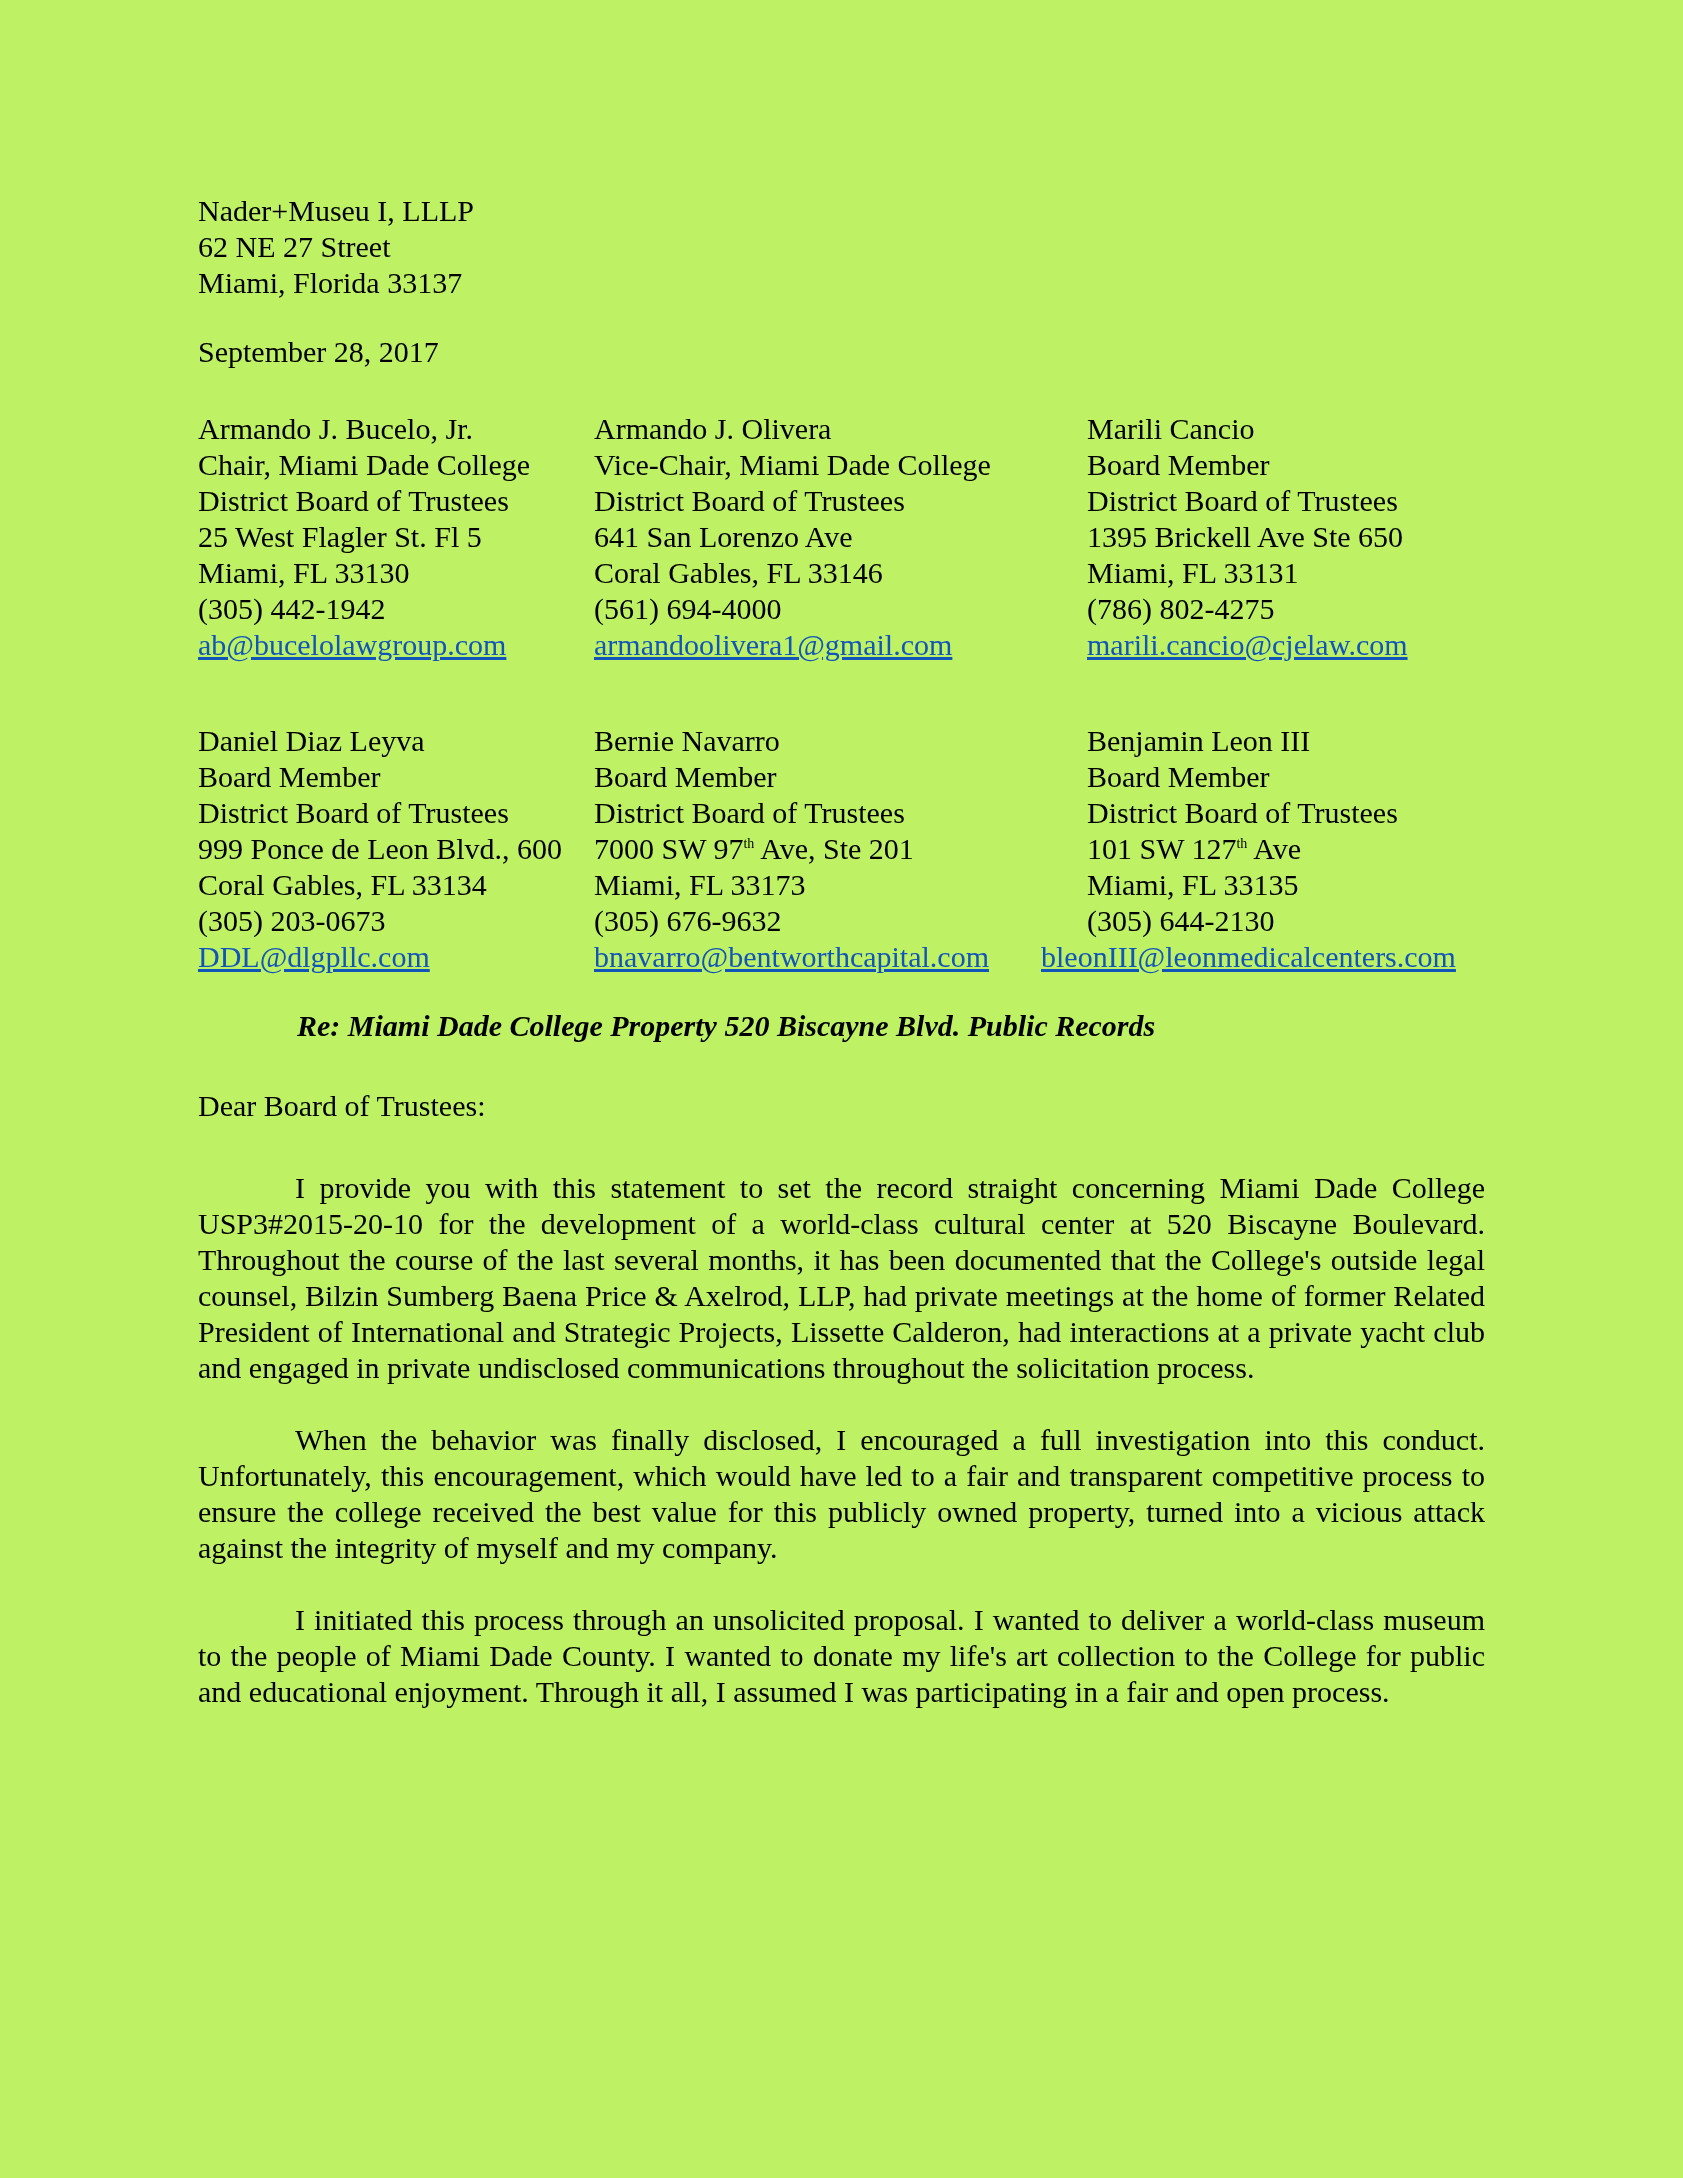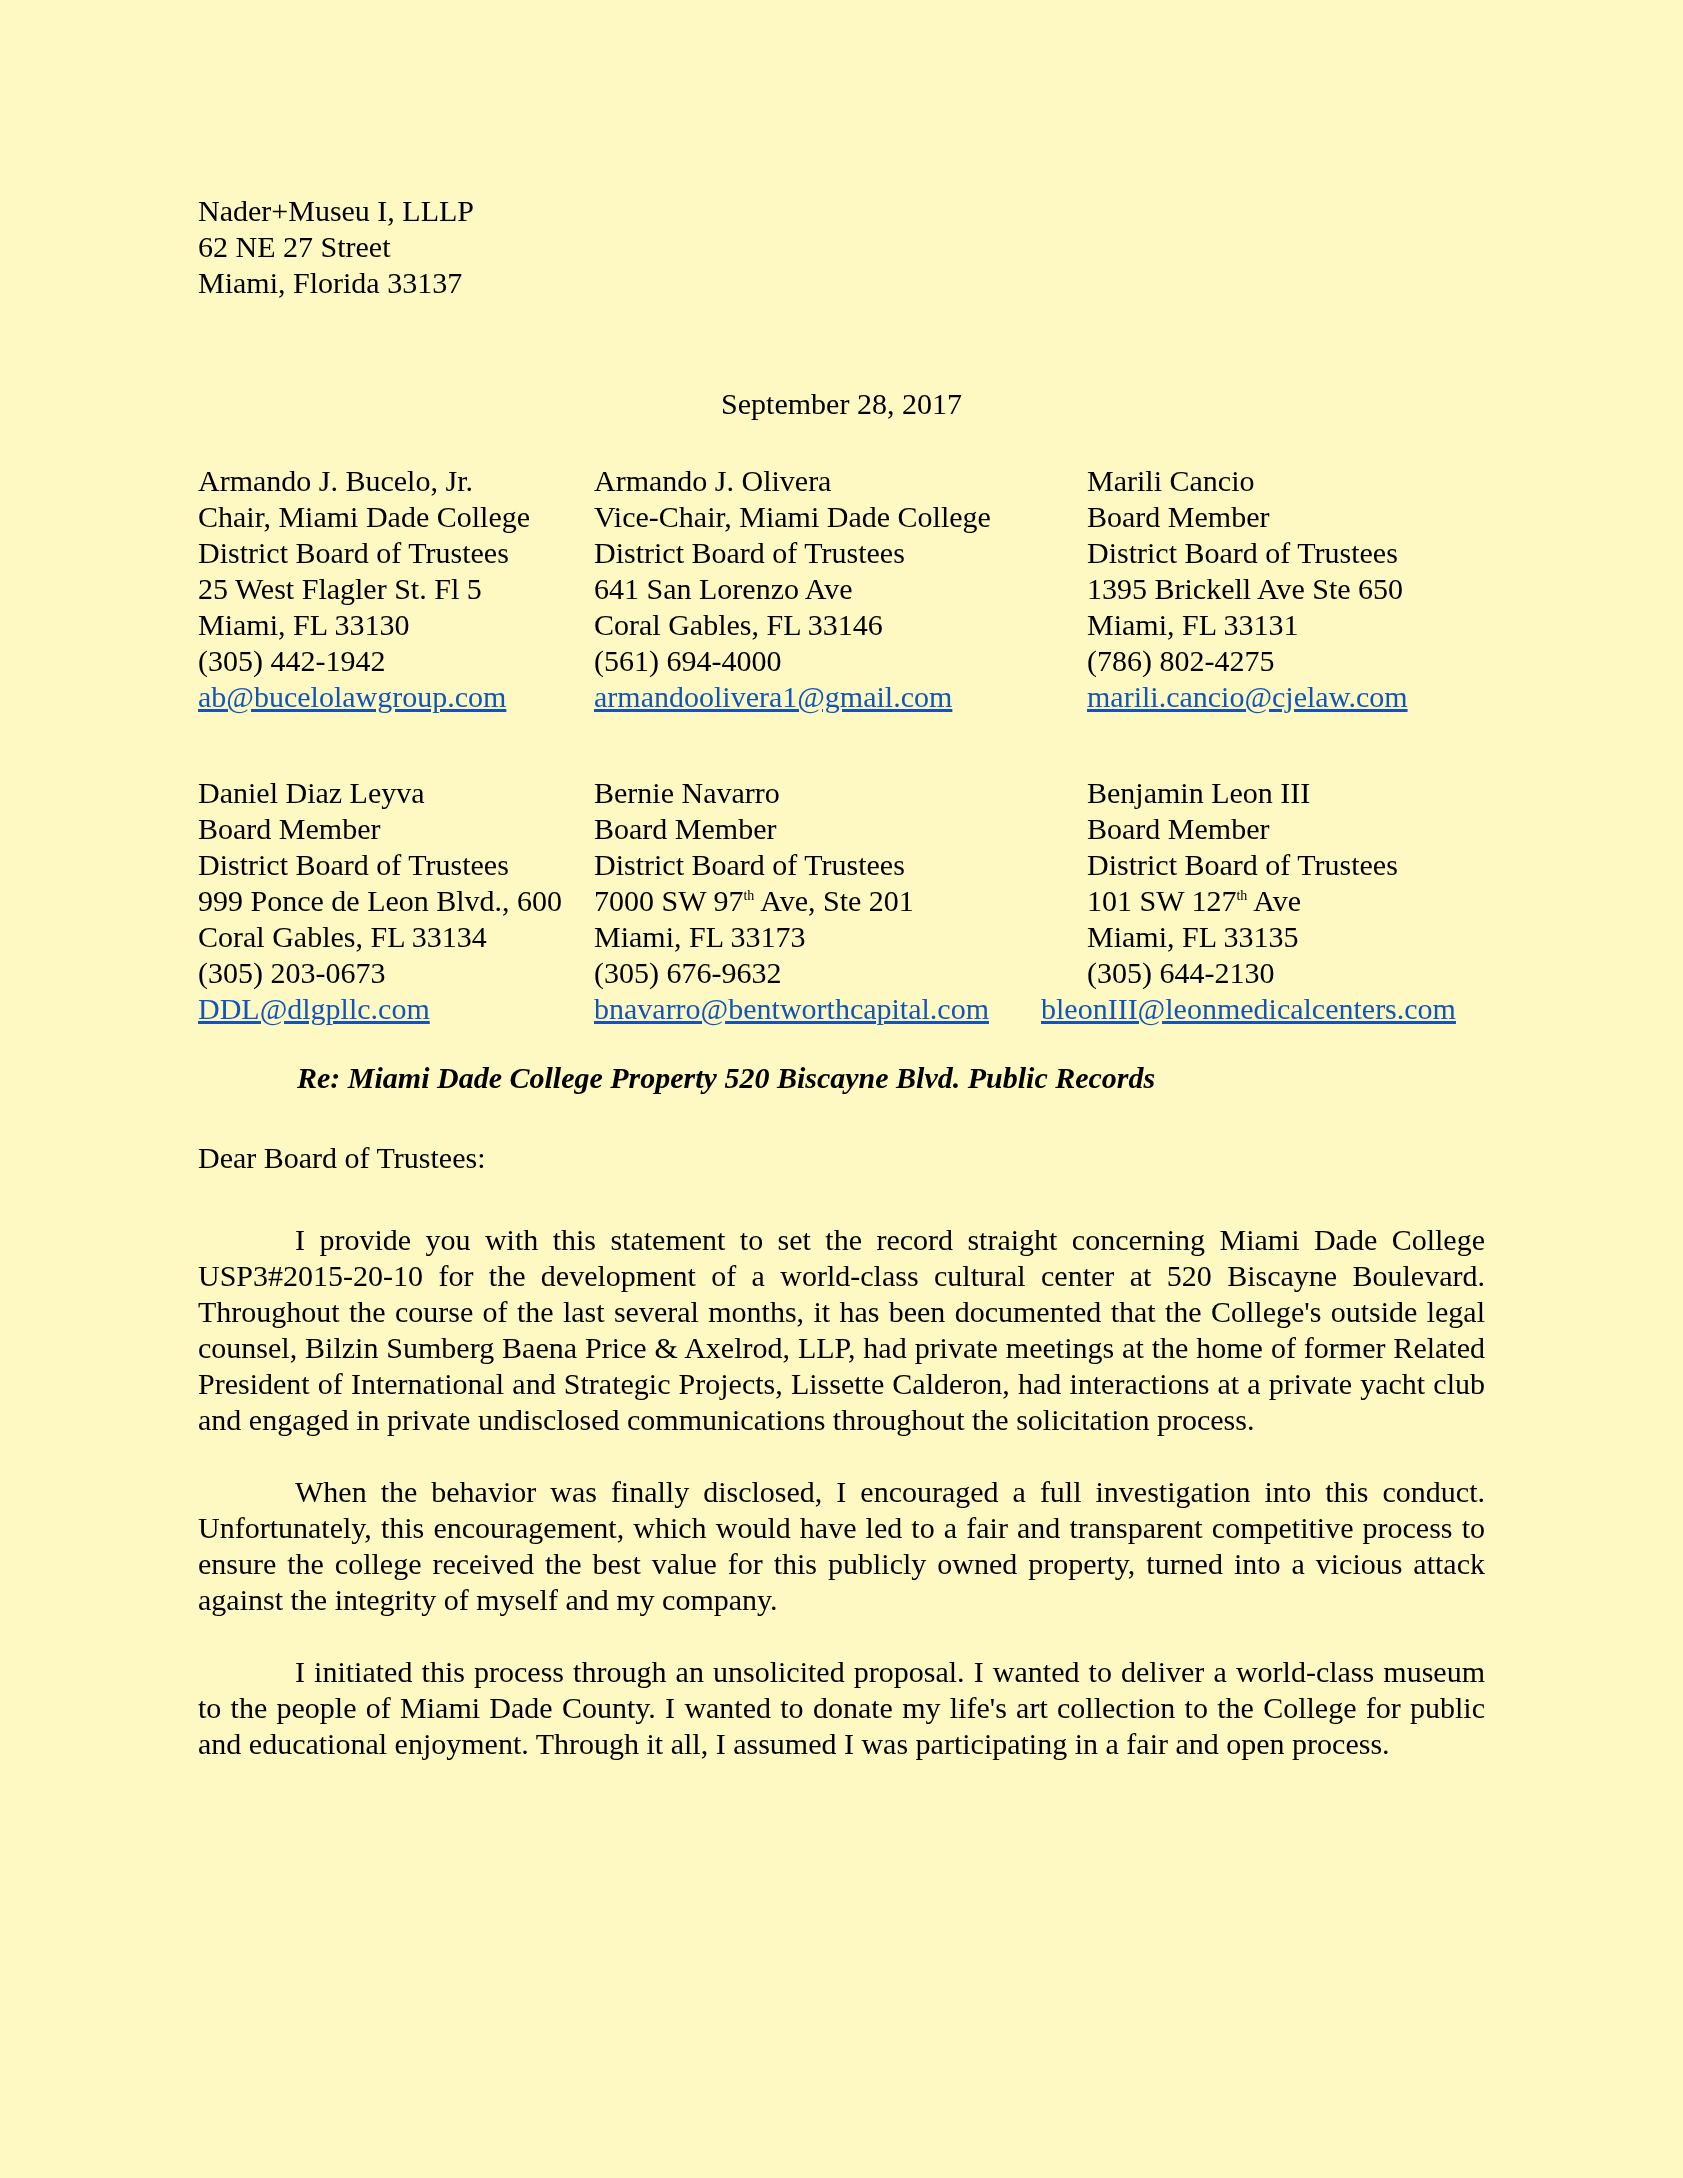--- a/index.html
+++ b/index.html
@@ -1,31 +1,31 @@
 <!DOCTYPE html>
 <html style="--link-color: #1155BB;"><head>
 <meta charset="utf-8">
 <style>
   html, body { margin: 0; padding: 0; background: #e8e8e8; }
   .sheet {
     position: relative;
     width: 1683px;
     height: 2178px;
     margin: 0 auto;
-    background: #fef9c3;
+    background: #bef264;
     color: #000000;
     font-family: "Liberation Serif", "DejaVu Serif", serif;
     font-size: 30px;
     line-height: 36px;
     box-sizing: border-box;
     padding: 193px 198px 0 198px;
     overflow: hidden;
   }
   .sender div { white-space: nowrap; }
-  .date { text-align: center; margin-top: 85px; }
+  .date { text-align: left; margin-top: 33px; }
   .heading {
     margin-top: 68px;
     font-weight: bold;
     text-decoration: underline;
     text-decoration-thickness: 2.5px;
     text-underline-offset: 4px;
     letter-spacing: 0.2px;
   }
   .recips { display: flex; }
   .row1 { margin-top: 41px; }

